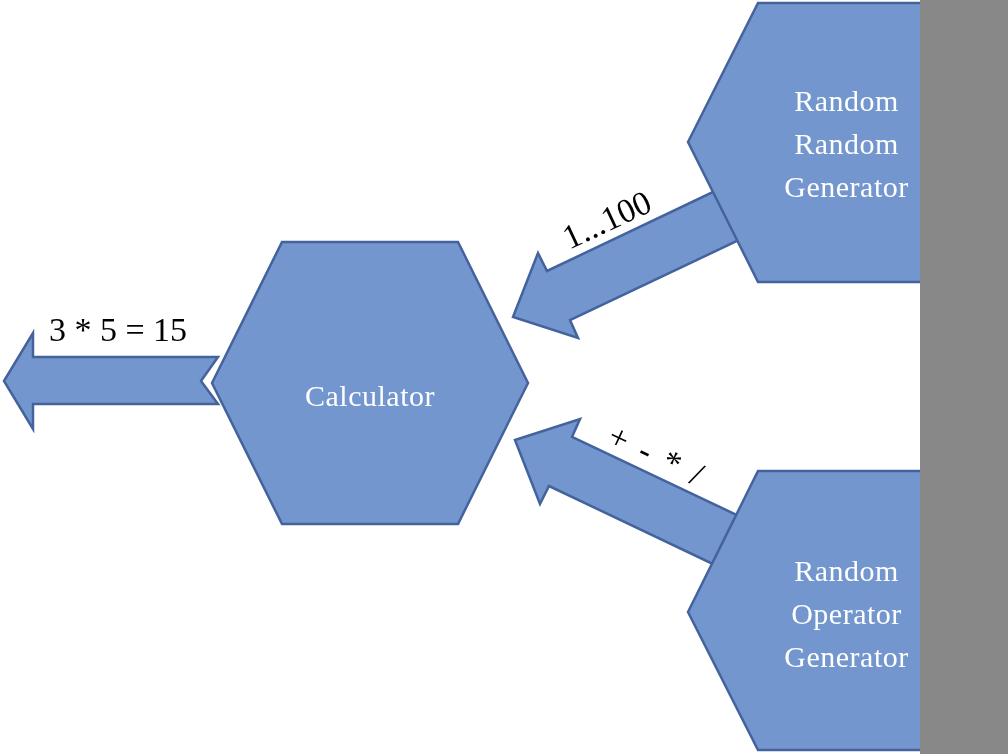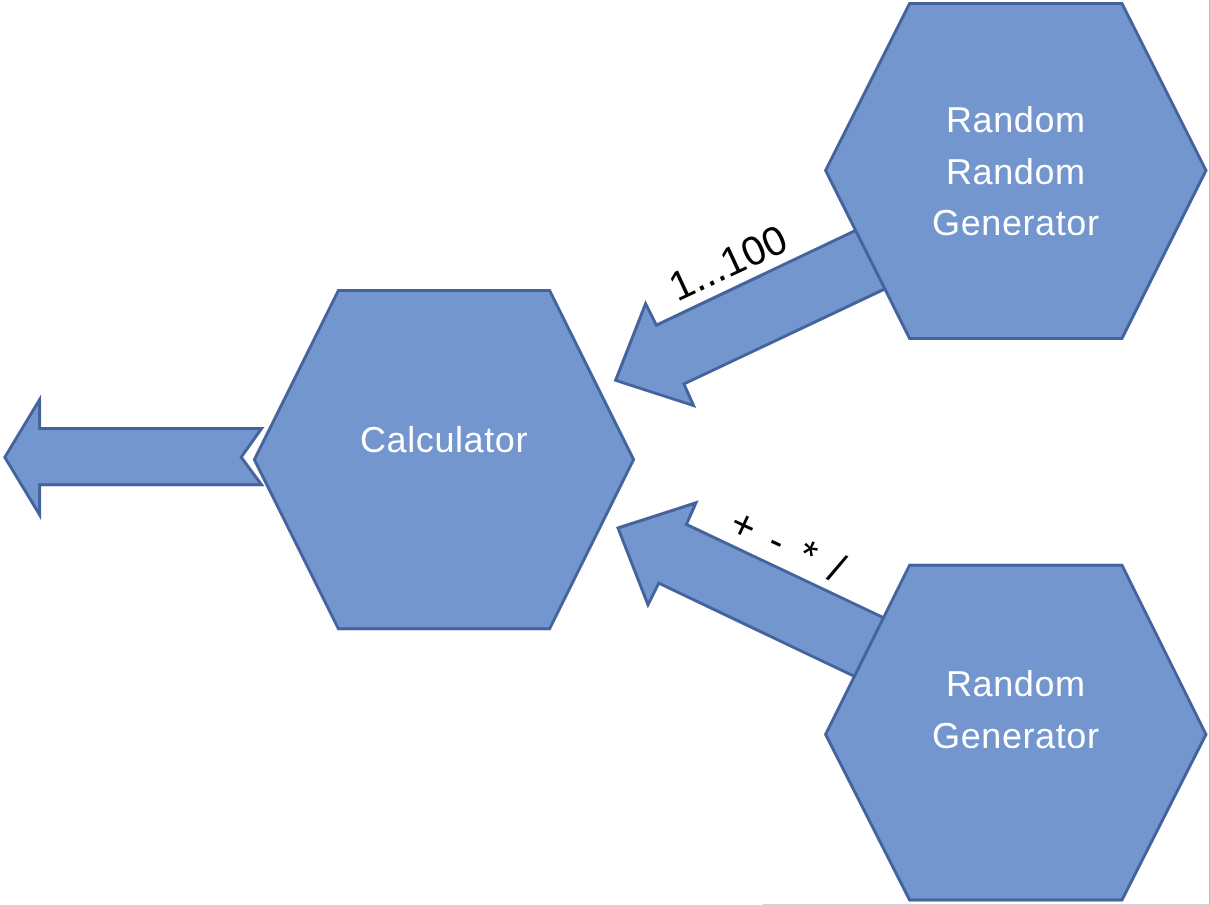--- a/index.html
+++ b/index.html
@@ -6,25 +6,25 @@
     --background: #FFFFFF;
     --shape-fill: #7296CD;
     --shape-stroke: #44639C;
     --node-text: #FFFFFF;
     --edge-label-text: #000000;
   }
   * { margin: 0; padding: 0; box-sizing: border-box; }
   html, body { background: #888; }
   .canvas {
     position: relative;
-    width: 1008px;
+    width: 920px;
     height: 754px;
     background: var(--background);
     overflow: hidden;
-    font-family: Liberation Sans, sans-serif;
+    font-family: Liberation Serif, serif;
   }
   .diagram-svg { position: absolute; left: 0; top: 0; }
   .shape {
     fill: var(--shape-fill);
     stroke: var(--shape-stroke);
     stroke-width: 2.5;
     stroke-linejoin: miter;
   }
   .node-label {
     position: absolute;
@@ -58,27 +58,29 @@
     <polygon class="shape" points="212,383 282,242 458,242 528,383 458,524 282,524"></polygon>
     <polygon class="shape" points="688,612 758,471 935,471 1005,612 935,750 758,750"></polygon>
   </svg>
 
   <div class="node-label" style="left:696px; top:79px; width:301px;">
     <div>Random</div>
     <div>Random</div>
     <div>Generator</div>
   </div>
 
-  <div class="node-label" style="left:220px; top:346px; width:300px;">
+  <div class="node-label" style="left:220px; top:374px; width:300px;">
     <div>Calculator</div>
   </div>
 
   <div class="node-label" style="left:696px; top:549px; width:301px;">
     <div>Random</div>
+    <div>Operator</div>
     <div>Generator</div>
   </div>
 
   <div class="edge-label" style="left:607px; top:220px; --rot:-25deg;">1...100</div>
 
   <div class="edge-label spaced" style="left:657px; top:456px; --rot:25deg;">+ - * /</div>
 
+  <div class="edge-label" style="left:118px; top:330px; --rot:0deg;">3 * 5 = 15</div>
 
 </div>
 
 </body></html>

